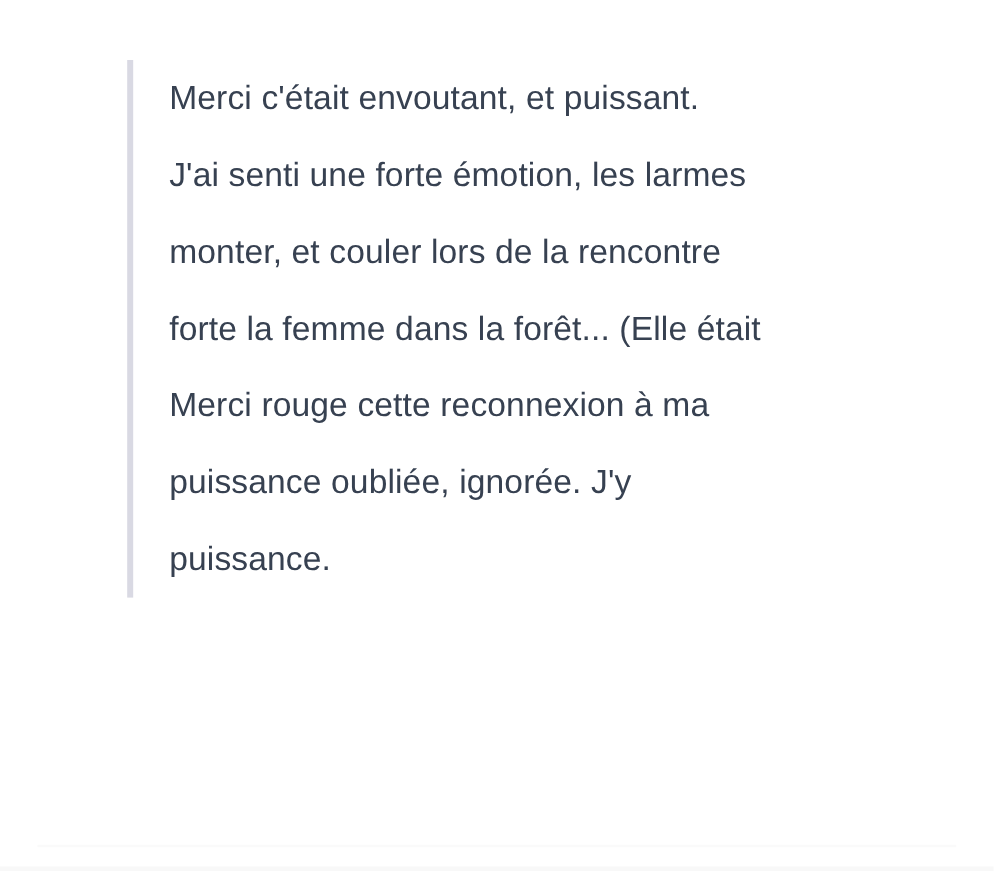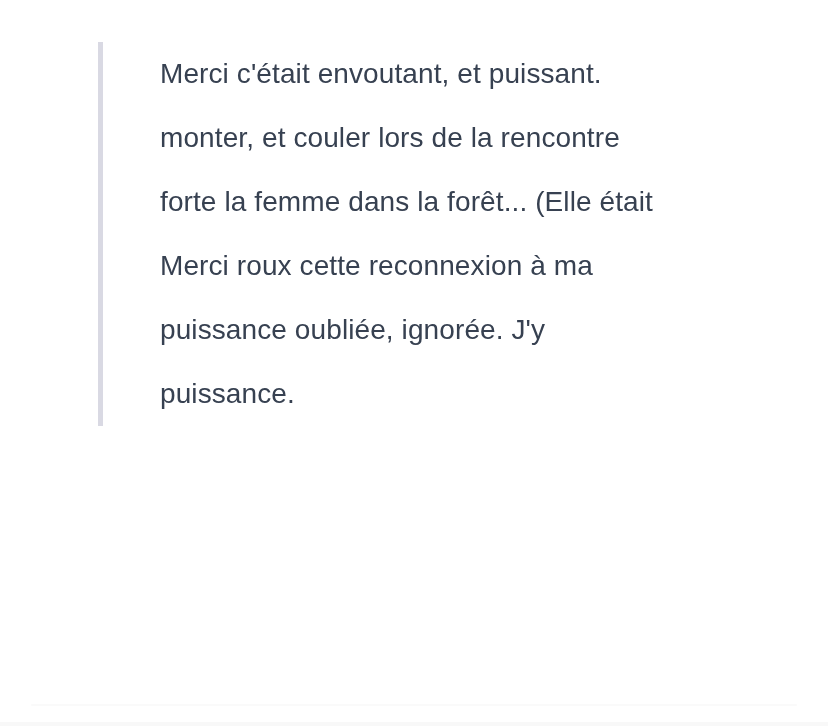--- a/index.html
+++ b/index.html
@@ -17,23 +17,23 @@
   .message {
     position: absolute;
     top: 0;
     left: 0;
     width: 828px;
   }
   .quote {
     position: absolute;
     top: 38px;
     left: 94px;
-    margin: 4px;
+    margin: 12px;
     border-left: 5px solid #d9d9e3;
-    padding: 0 0 0 57px;
+    padding: 0 0 0 30px;
   }
   .quote .line {
     font-size: 28px;
     line-height: 64px;
     height: 64px;
     color: #374151;
     white-space: nowrap;
     letter-spacing: 0.1px;
   }
   .divider {
@@ -53,22 +53,23 @@
     height: 4px;
     background: #f8f8f8;
   }
 </style>
 </head>
 <body>
 
 <div class="message">
   <blockquote class="quote">
     <div class="line">Merci c'était envoutant, et puissant.</div>
+    <div class="line">J'ai senti une forte émotion, les larmes</div>
     <div class="line">monter, et couler lors de la rencontre</div>
     <div class="line">forte la femme dans la forêt... (Elle était</div>
-    <div class="line">Merci roux cette reconnexion à ma</div>
+    <div class="line">Merci rouge cette reconnexion à ma</div>
     <div class="line">puissance oubliée, ignorée. J'y</div>
     <div class="line">puissance.</div>
   </blockquote>
 </div>
 
 <div class="divider"></div>
 <div class="bottom-strip"></div>
 
 </body></html>

